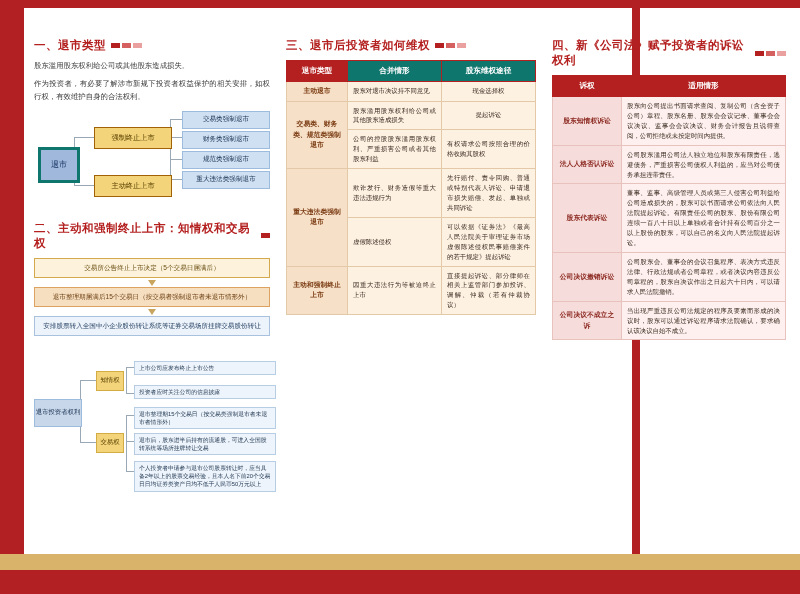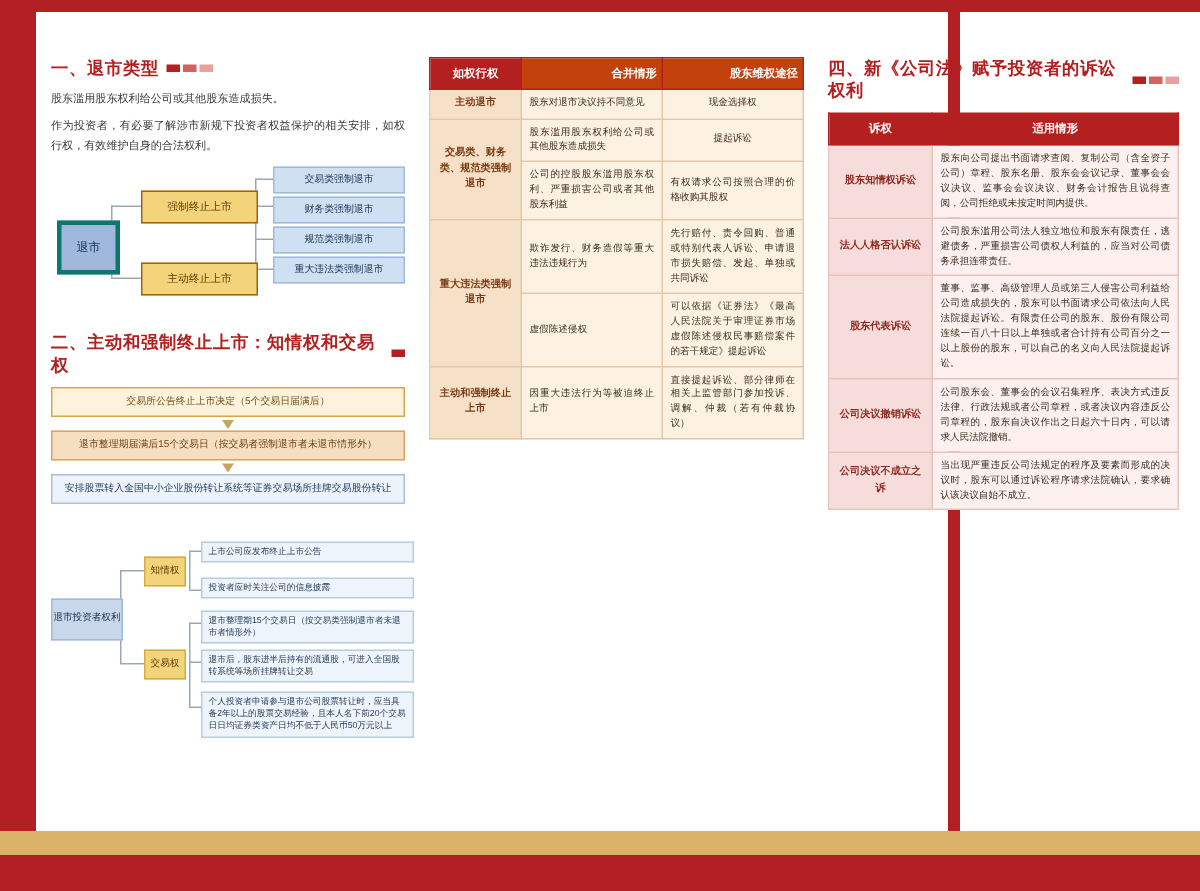--- a/index.html
+++ b/index.html
@@ -65,21 +65,21 @@
   .tmid{position:absolute;left:62px;width:26px;height:18px;background:#f3d47a;border:1px solid #d3ad43;
         font-size:6.4px;color:#5a4000;display:flex;align-items:center;justify-content:center;}
   .tmid.m1{top:26px;}
   .tmid.m2{top:88px;}
   .tleaf{position:absolute;left:100px;width:132px;background:#eef4fb;border:1px solid #b7cde4;
         font-size:5.8px;color:#1d3550;line-height:1.45;padding:2px 4px;}
 
   
   table{border-collapse:collapse;width:100%;table-layout:fixed;}
   th{background:#b3201f;color:#fff;font-size:7.6px;font-weight:bold;padding:5px 3px;border:1px solid #b3201f;text-align:center;}
-  th.mid{background:#c2410c;text-align:right;}
+  th.mid{background:#0f766e;}
   td{font-size:6.4px;color:#3b2b20;line-height:1.55;padding:4px 5px;border:1px solid #e3c9a8;vertical-align:middle;}
   td.cat{background:#f7e0c8;text-align:center;font-weight:bold;color:#7a3b12;font-size:6.8px;}
   td.cell{background:#fdf1e2;text-align:justify;}
   td.cellc{background:#fdf1e2;text-align:center;}
   .tbl3 td.cat{background:#f6dcda;color:#8c2a22;}
   .tbl3 td.cell{background:#fdf0ee;}
   .tbl3 td{border-color:#e8c3bd;}
 </style>
 </head>
 <body>
@@ -165,25 +165,33 @@
 
         <div class="tleaf" style="top:16px;">上市公司应发布终止上市公告</div>
         <div class="tleaf" style="top:40px;">投资者应时关注公司的信息披露</div>
         <div class="tleaf" style="top:62px;">退市整理期15个交易日（按交易类强制退市者未退市者情形外）</div>
         <div class="tleaf" style="top:88px;">退市后，股东进半后持有的流通股，可进入全国股转系统等场所挂牌转让交易</div>
         <div class="tleaf" style="top:116px;">个人投资者申请参与退市公司股票转让时，应当具备2年以上的股票交易经验，且本人名下前20个交易日日均证券类资产日均不低于人民币50万元以上</div>
       </div>
     </div>
 
     <div class="col col2">
+      <div class="sec-title">
+        <span>三、退市后投资者如何维权</span>
+        <span class="dashes">
+            <i></i>
+            <i class="d2"></i>
+            <i class="d3"></i>
+          </span>
+      </div>
 
       <table class="tbl2">
         <thead>
           <tr>
-            <th style="width:54px;">如权行权</th>
+            <th style="width:54px;">退市类型</th>
             <th class="mid">合并情形</th>
             <th class="mid">股东维权途径</th>
           </tr>
         </thead>
         <tbody>
           <tr>
             <td class="cat">主动退市</td>
             <td class="cell">股东对退市决议持不同意见</td>
             <td class="cellc">现金选择权</td>
           </tr>

